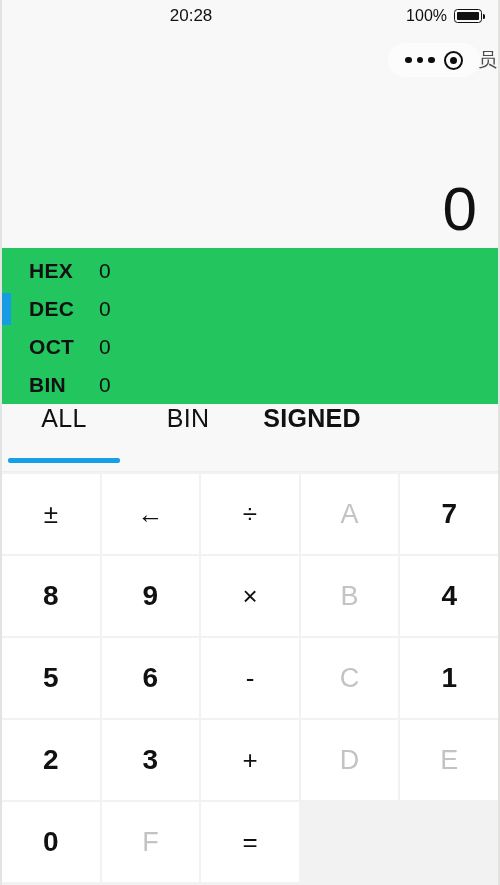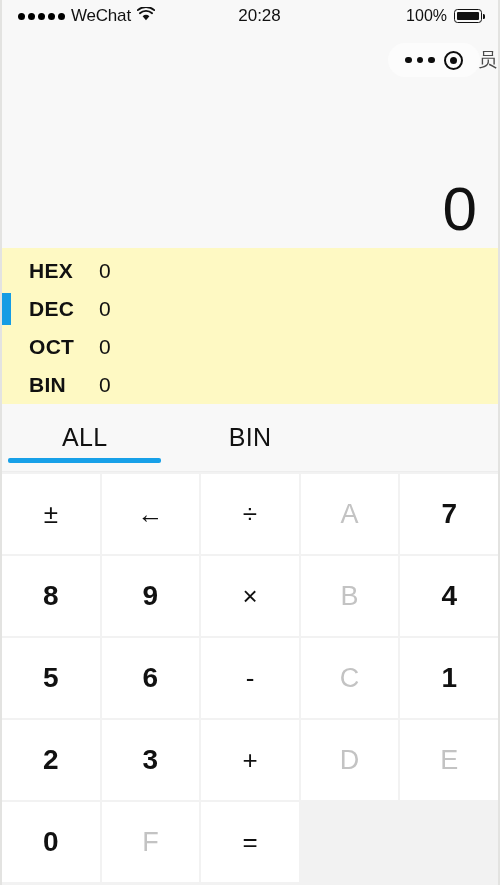--- a/index.html
+++ b/index.html
@@ -79,21 +79,21 @@
     display:flex; align-items:flex-end; justify-content:flex-end;
     padding:0 22px 8px 0;
     background:#f8f8f8;
   }
   .display-value {
     font-size:62px; line-height:1; color:#111;
     font-weight:400; letter-spacing:-1px;
   }
 
   
-  .bases { flex:0 0 152px; padding-top:4px; background:#fef9c3; }
+  .bases { flex:0 0 152px; padding-top:4px; background:#22c55e; }
   .base-row {
     position:relative;
     height:38px;
     display:flex; align-items:center;
   }
   .base-row .marker {
     position:absolute; left:0; top:50%; transform:translateY(-50%);
     width:9px; height:32px; background:transparent; border-radius:0;
   }
   .base-row.active .marker { background:#159ce4; }
@@ -107,21 +107,21 @@
   
   .tabs {
     flex:0 0 68px;
     display:flex; align-items:stretch;
     background:#f8f8f8;
     border-bottom:1px solid #ededed;
   }
   .tab {
     flex:1;
     position:relative;
-    display:flex; align-items:center; justify-content:center;
+    display:flex; align-items:flex-start; justify-content:center;
     font-size:25px; color:#111; font-weight:400;
     letter-spacing:0.3px;
   }
   .tab.strong { font-weight:700; }
   .tab .underline {
     position:absolute; left:6px; right:6px; bottom:8px;
     height:5px; background:transparent; border-radius:2px;
   }
   .tab.active .underline { background:#17a0e8; }
 
@@ -147,37 +147,20 @@
   .key.dim { color:#c3c3c3; font-weight:400; }
   .key.op { font-size:26px; font-weight:400; }
   .key.fn { font-size:26px; font-weight:400; }
 </style>
 </head>
 <body>
 
 <div id="phone">
 
   <div class="statusbar">
-    <div class="sb-left">
-      <span class="sig-dots">
-        <i></i>
-          <i></i>
-          <i></i>
-          <i></i>
-          <i></i>
-      </span>
-      <span class="carrier">WeChat</span>
-      <span class="wifi">
-        <svg width="18" height="14" viewBox="0 0 18 14">
-          <path d="M9 13.2 L5.6 9.2 A5.4 5.4 0 0 1 12.4 9.2 Z" fill="#111"></path>
-          <path d="M2.9 6.2 A9.3 9.3 0 0 1 15.1 6.2" stroke="#111" stroke-width="1.9" fill="none" stroke-linecap="round"></path>
-          <path d="M0.8 3.1 A12.6 12.6 0 0 1 17.2 3.1" stroke="#111" stroke-width="1.9" fill="none" stroke-linecap="round"></path>
-        </svg>
-      </span>
-    </div>
     <div class="sb-center">20:28</div>
     <div class="sb-right">
       <span class="batt-pct">100%</span>
       <span class="batt">
           <span></span>
         </span>
     </div>
   </div>
 
   <div class="navbar">
@@ -224,20 +207,24 @@
   <div class="tabs">
     <div class="tab active">
       <span>ALL</span>
       <span class="underline"></span>
     </div>
     <div class="tab">
       <span>BIN</span>
       <span class="underline"></span>
     </div>
     <div class="tab strong">
+      <span>SIGNED</span>
+      <span class="underline"></span>
+    </div>
+    <div class="tab strong">
       <span class="underline"></span>
     </div>
   </div>
 
   <div class="keypad" id="keypad">
       <div class="key fn">
         <span>±</span>
       </div>
       <div class="key fn">
         <span>←</span>

